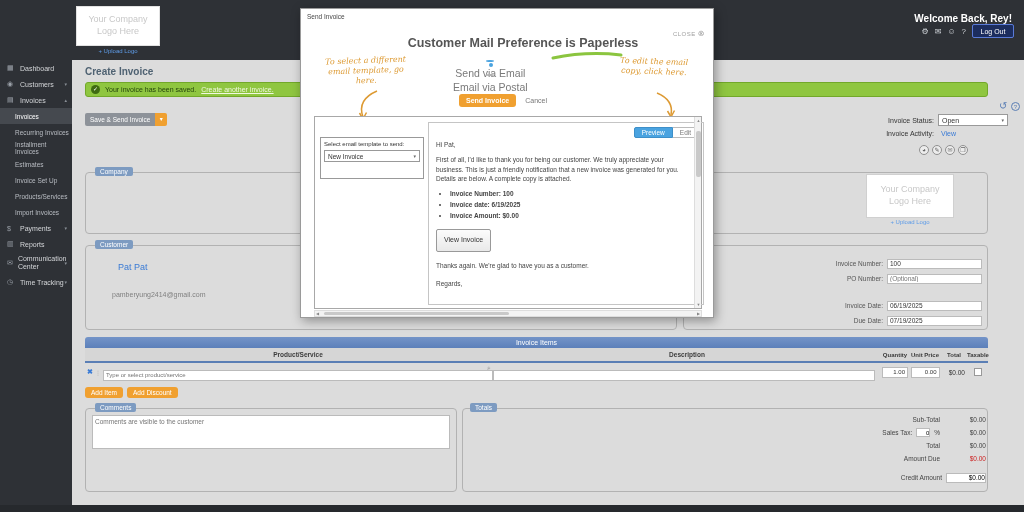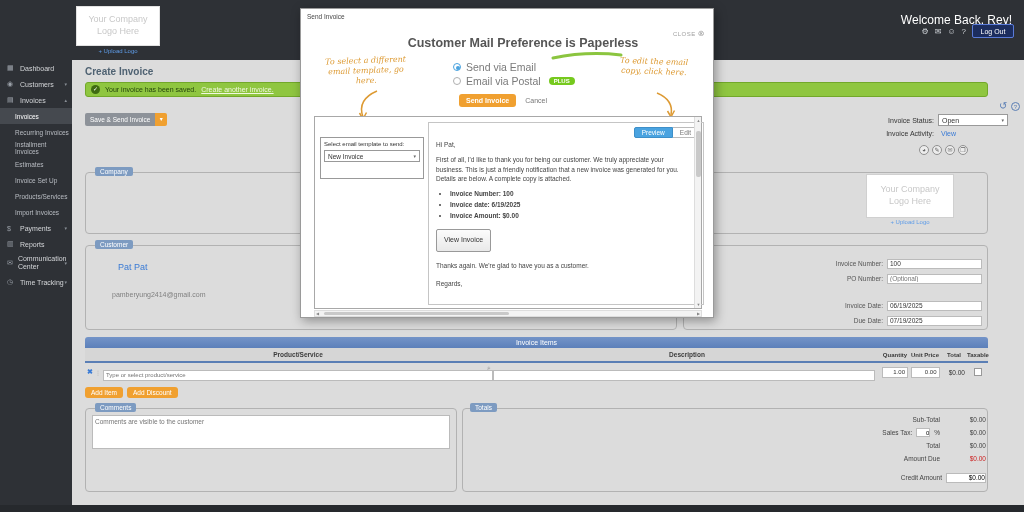--- a/index.html
+++ b/index.html
@@ -7,21 +7,21 @@
   .screen { position:relative; width:1024px; height:512px; background:#dcdcdc; overflow:hidden;
             font-family:"Liberation Sans", sans-serif; }
 
   
   .topbar { position:absolute; left:0; top:0; width:1024px; height:60px; background:#2e3136; }
   .logo-box { position:absolute; left:76px; top:6px; width:84px; height:40px; background:#fff;
               border:1px solid #e2e2e2; display:flex; flex-direction:column; align-items:center;
               justify-content:center; color:#c8c8c8; font-size:9px; line-height:1.3; }
   .upload-top { position:absolute; left:76px; top:48px; width:84px; text-align:center;
                 color:#5e9ce8; font-size:6px; }
-  .welcome { position:absolute; right:12px; top:13px; color:#fff; font-size:12px; font-weight:normal; }
+  .welcome { position:absolute; right:12px; top:13px; color:#fff; font-size:10px; font-weight:bold; }
   .hdr-icons { position:absolute; right:58px; top:27px; display:flex; gap:6px; color:#cfd3d8; font-size:8px; }
   .logout-btn { position:absolute; right:10px; top:24px; width:42px; height:14px; background:#1c2d5e;
                 border:1px solid #5a7bd8; color:#fff; font-size:7px; display:flex; align-items:center;
                 justify-content:center; border-radius:2px; cursor:pointer; }
 
   
   .sidebar { position:absolute; left:0; top:60px; width:72px; height:452px; background:#2e3136; }
   .nav-item { position:relative; height:16px; display:flex; align-items:center; gap:5px;
               padding-left:7px; color:#d4d6d9; font-size:7px; cursor:pointer; }
   .nav-item .nico { font-size:7px; color:#9aa0a8; width:8px; }
@@ -127,21 +127,21 @@
   .modal { position:absolute; left:300px; top:8px; width:414px; height:310px; background:#fff;
            border:1px solid #9a9a9a; box-shadow:2px 3px 10px rgba(0,0,0,0.35); z-index:10; }
   .modal-title { position:absolute; left:6px; top:4px; font-size:6.5px; color:#444; }
   .modal-close { position:absolute; right:8px; top:20px; display:flex; align-items:center; gap:2px;
                  font-size:6px; color:#a0a0a0; letter-spacing:0.5px; cursor:pointer; }
   .close-x { font-size:8px; }
   .modal-heading { position:absolute; left:0; top:27px; width:100%; text-align:center; font-size:12.5px;
                    font-weight:bold; color:#555;padding-left:32px; }
   .swoosh { position:absolute; left:250px; top:42px; }
   .radio-group { position:absolute; left:152px; top:51px; }
-  .radio-row { display:flex; align-items:center; gap:5px; height:14px; cursor:pointer; }
+  .radio-row { display:flex; align-items:center; gap:5px; height:14px; cursor:pointer;flex-direction:column; }
   .radio { width:8px; height:8px; border:1px solid #b0b0b0; border-radius:50%; background:#fff; position:relative; }
   .radio.checked { border-color:#4aa3e0; }
   .radio.checked::after { content:""; position:absolute; left:1.5px; top:1.5px; width:4px; height:4px;
                           background:#4aa3e0; border-radius:50%; }
   .radio-label { font-size:10.5px; color:#7a7a7a; }
   .plus-badge { background:#76c91e; color:#fff; font-size:6px; font-weight:bold; padding:1px 5px;
                 border-radius:6px; margin-left:3px; }
   .modal-actions { position:absolute; left:158px; top:85px; display:flex; align-items:center; gap:9px; }
   .send-btn { background:#f0a030; color:#fff; font-size:7px; font-weight:bold; padding:3px 7px;
               border-radius:3px; cursor:pointer; }

